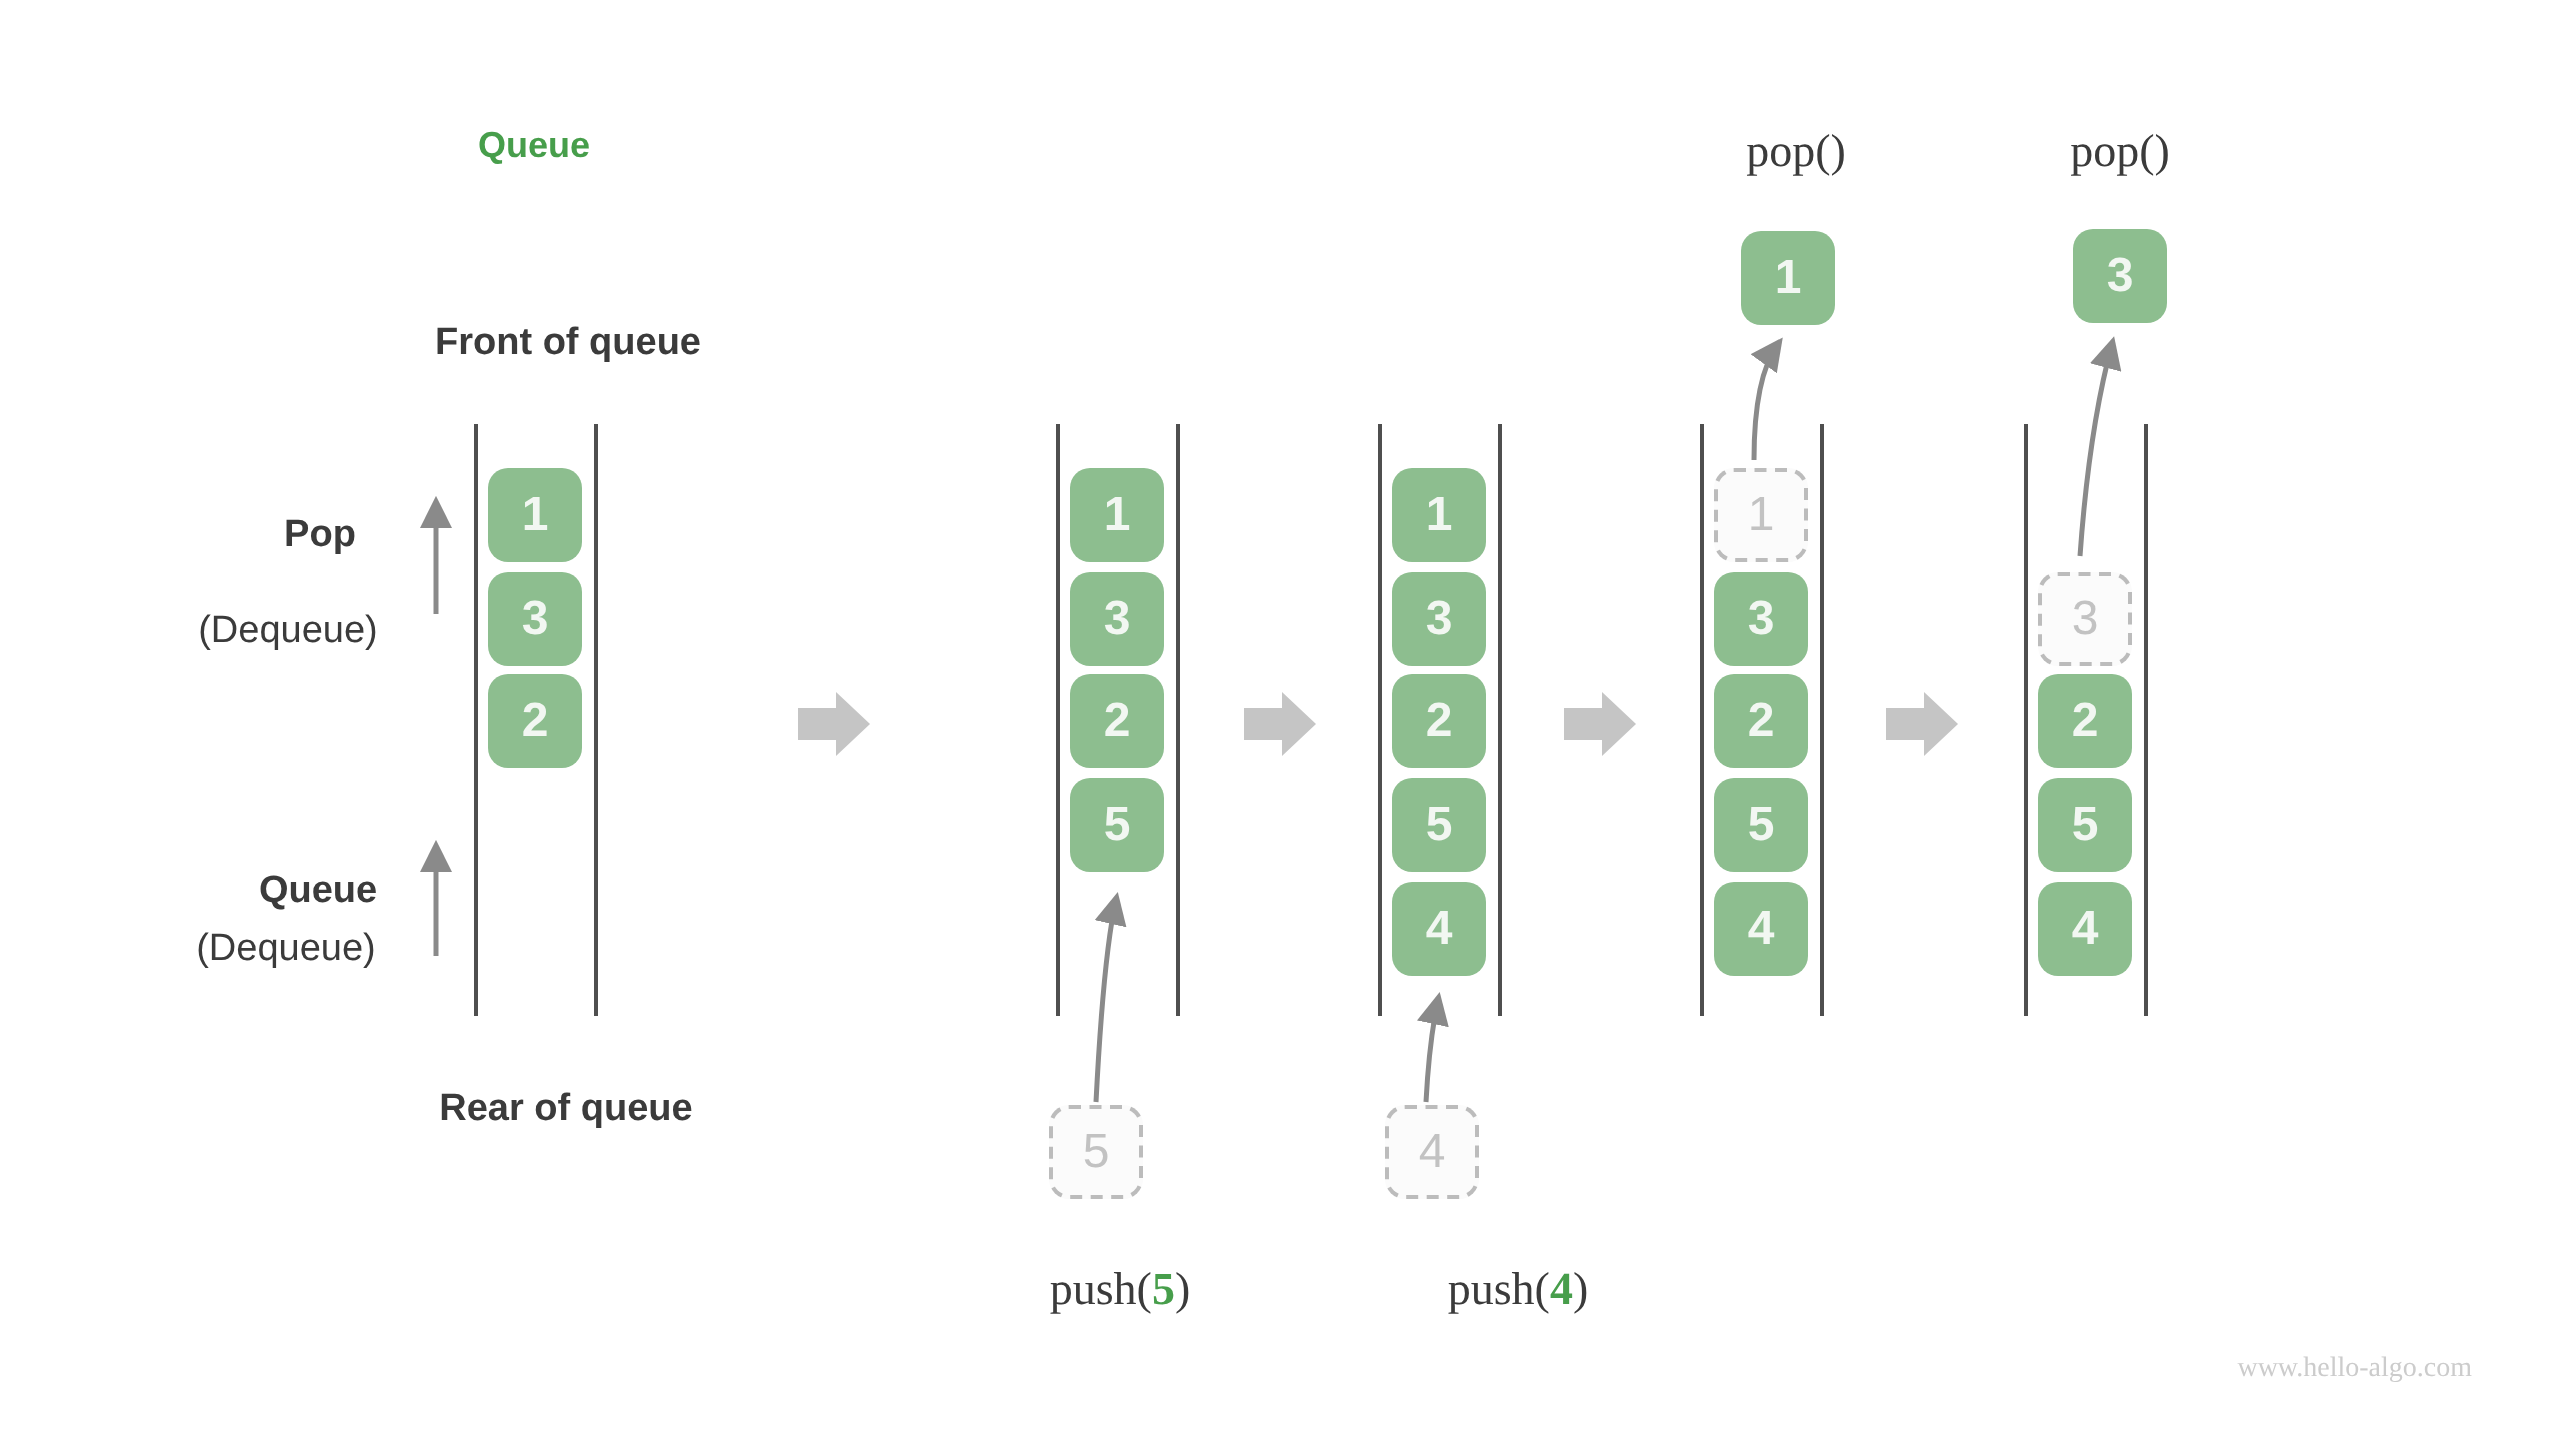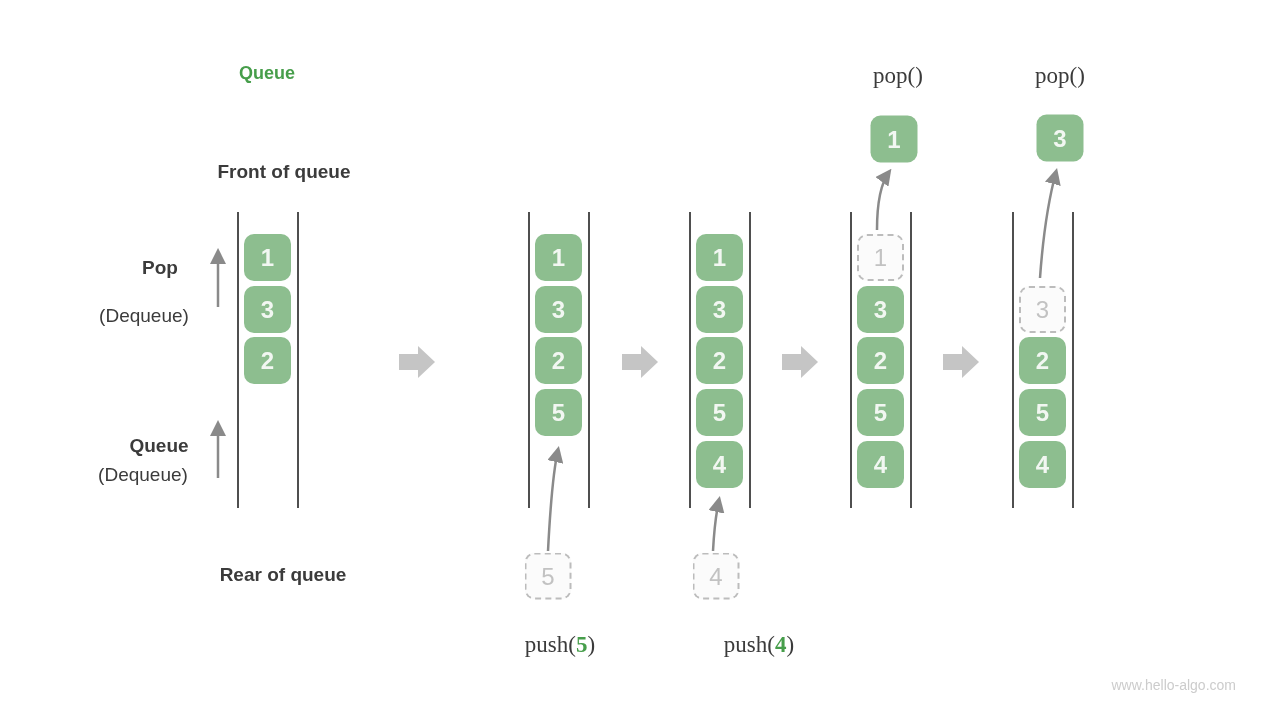--- a/index.html
+++ b/index.html
@@ -55,21 +55,21 @@
     position:absolute;
     width:2px;
     background:var(--line,#4f4f4f);
   }
   svg.overlay{
     position:absolute;left:0;top:0;
   }
   .watermark{
     position:absolute;
     right:44px;top:677px;
-    font-family:Liberation Sans, sans-serif;
+    font-family:Liberation Serif, serif;
     font-size:14px;
     color:var(--watermark,#cccccc);
   }
 </style>
 </head>
 <body>
 
 <div class="canvas" style="--accent-green: #479e4b; --box-green: #8dbe8f; --box-text: #f2f7f2; --dashed-border: #bcbcbc; --dashed-fill: #fbfbfb; --dashed-text: #c2c2c2; --line: #4f4f4f; --label-text: #3b3b3b; --arrow: #8a8a8a; --block-arrow: #c5c5c5; --watermark: #cccccc;">
 
   <svg class="overlay" width="1280" height="720" id="arrows-svg">
@@ -134,21 +134,21 @@
       </div>
     </div>
 
   <div class="centered title" style="left:267px;top:73px">Queue</div>
 
   <div class="centered lbl b" style="left:268px;top:172px">Front of queue</div>
   <div class="centered lbl b" style="left:144px;top:268px">Pop</div>
   <div class="centered lbl" style="left:144px;top:316px">(Dequeue)</div>
   <div class="centered lbl b" style="left:143px;top:446px">Queue</div>
   <div class="centered lbl" style="left:143px;top:475px">(Dequeue)</div>
-  <div class="centered lbl b" style="left:267px;top:575px">Rear of queue</div>
+  <div class="centered lbl b" style="left:267px;top:555px">Rear of queue</div>
 
   <div class="centered code" style="left:898px;top:76px">pop()</div>
   <div class="centered code" style="left:1060px;top:76px">pop()</div>
   <div class="box solid centered" style="left:894px;top:139px">1</div>
   <div class="box solid centered" style="left:1060px;top:138px">3</div>
 
   <div class="box dashed centered" style="left:548px;top:576px">5</div>
   <div class="box dashed centered" style="left:716px;top:576px">4</div>
 
   <div class="centered code" style="left:560px;top:645px"><span>push(</span><span class="green">5</span><span>)</span></div>

